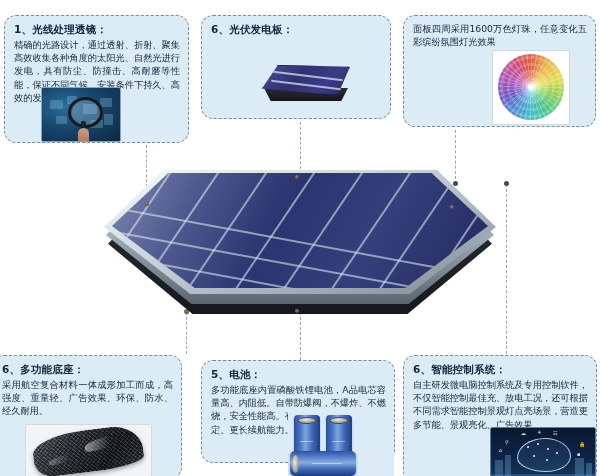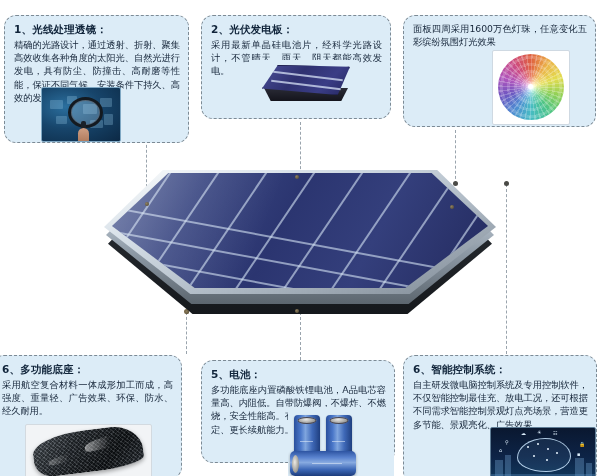--- a/index.html
+++ b/index.html
@@ -213,22 +213,21 @@
       <div class="blk" style="left:14px;top:28px;width:11px;height:8px;"></div>
       <div class="blk" style="left:48px;top:32px;width:13px;height:8px;"></div>
       <div class="blk" style="left:62px;top:26px;width:9px;height:11px;"></div>
       <div class="lens" style="left:26px;top:9px;width:29px;height:25px;"></div>
       <div class="handle" style="left:39px;top:33px;height:14px;"></div>
       <div class="finger" style="left:36px;top:40px;"></div>
     </div>
   </div>
 
   <div class="panel" style="left:201px;top:3px;width:190px;height:104px;">
-    <div class="panel-title">2、光伏发电板：</div>
-    <div class="panel-body">采用最新单晶硅电池片，经科学光路设计，不管晴天、雨天、阴天都能高效发电。</div>
+    <div class="panel-title">6、光伏发电板：</div>
     <div class="pic pic-wafer" style="left:47px;top:44px;width:110px;height:56px;">
       <div class="wafer-side" style="left:15px;top:28px;width:84px;height:13px;
            clip-path:polygon(0% 0%,100% 0%,92% 100%,8% 100%);border-radius:0 0 6px 6px;"></div>
       <div class="wafer-top" style="left:13px;top:5px;width:88px;height:30px;
            clip-path:polygon(18% 0%,100% 6%,86% 100%,0% 78%);border-radius:4px;"></div>
       <div class="wafer-bus" style="left:24px;top:15px;width:70px;transform:rotate(7deg);"></div>
       <div class="wafer-bus" style="left:22px;top:24px;width:70px;transform:rotate(7deg);"></div>
     </div>
   </div>
 

